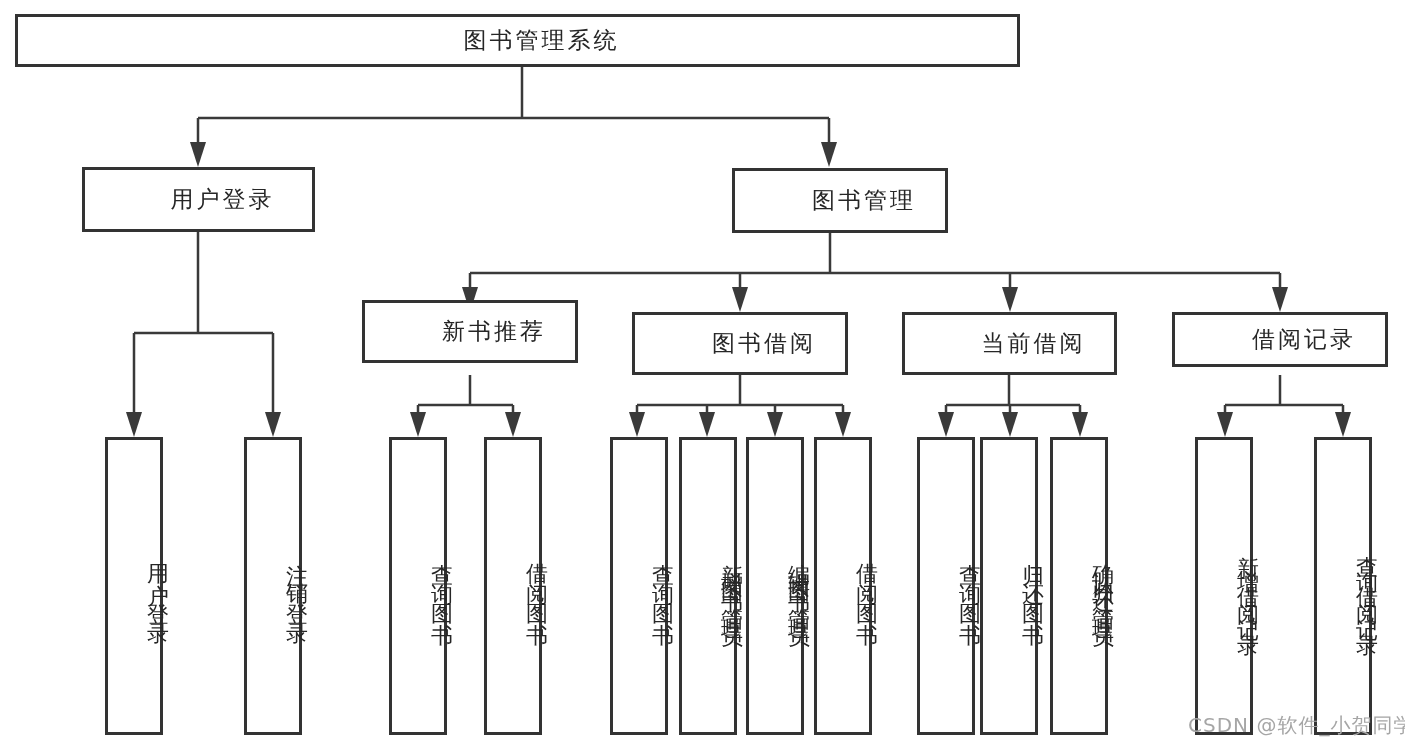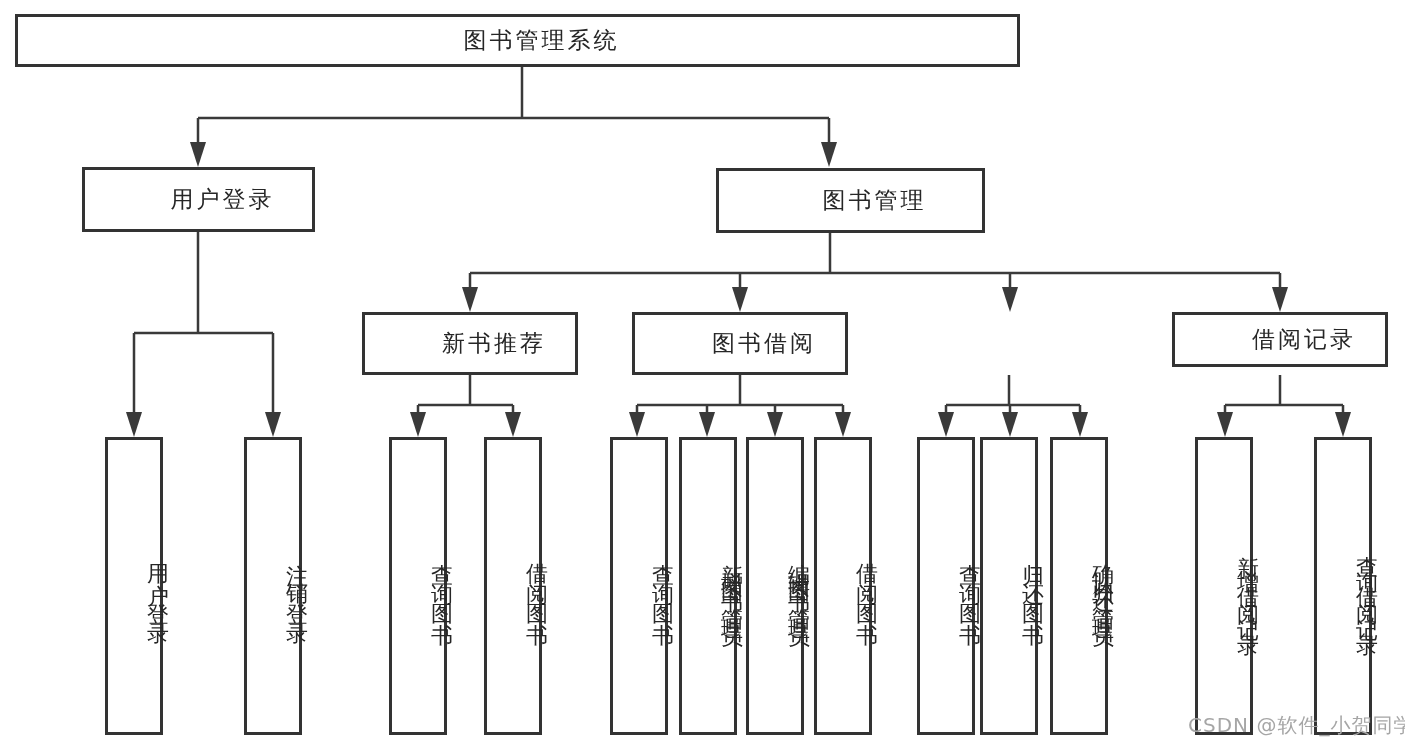--- a/index.html
+++ b/index.html
@@ -93,24 +93,25 @@
     <g>
       <path d="M1280 375 V405 M1225 405 H1343 M1225 405 V414 M1343 405 V414"></path>
       <polygon fill="#3a3a3a" stroke="none" points="1217,412 1233,412 1225,437"></polygon>
       <polygon fill="#3a3a3a" stroke="none" points="1335,412 1351,412 1343,437"></polygon>
     </g>
   </svg>
 
   <div class="box hbox" style="left:15px;top:14px;width:1005px;height:53px">图书管理系统</div>
 
   <div class="box hbox" style="left:82px;top:167px;width:233px;height:65px">用户登录</div>
-  <div class="box hbox" style="left:716px;top:168px;width:269px;height:65px">图书管理</div>
+  <div class="box hbox" style="left:732px;top:168px;width:216px;height:65px">图书管理</div>
 
-  <div class="box hbox" style="left:362px;top:312px;width:216px;height:63px">新书推荐</div>
+  <div class="box hbox" style="left:362px;top:300px;width:216px;height:63px">新书推荐</div>
   <div class="box hbox" style="left:632px;top:312px;width:216px;height:63px">图书借阅</div>
+  <div class="box hbox" style="left:902px;top:312px;width:215px;height:63px">当前借阅</div>
   <div class="box hbox" style="left:1172px;top:312px;width:216px;height:55px">借阅记录</div>
 
   <div class="box leaf" style="left:105px;top:437px;width:58px;height:298px">用户登录</div>
   <div class="box leaf" style="left:244px;top:437px;width:58px;height:298px">注销登录</div>
 
   <div class="box leaf" style="left:389px;top:437px;width:58px;height:298px">查询图书</div>
   <div class="box leaf" style="left:484px;top:437px;width:58px;height:298px">借阅图书</div>
 
   <div class="box leaf" style="left:610px;top:437px;width:58px;height:298px">查询图书</div>
   <div class="box leaf tight" style="left:679px;top:437px;width:58px;height:298px">新增图书（管理员）</div>

